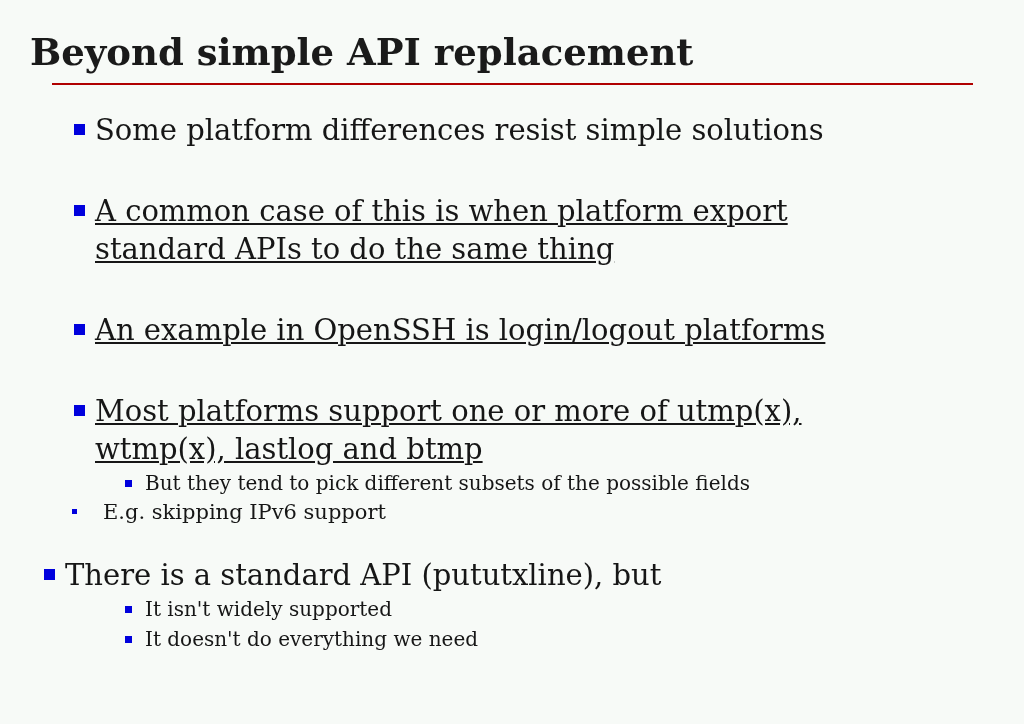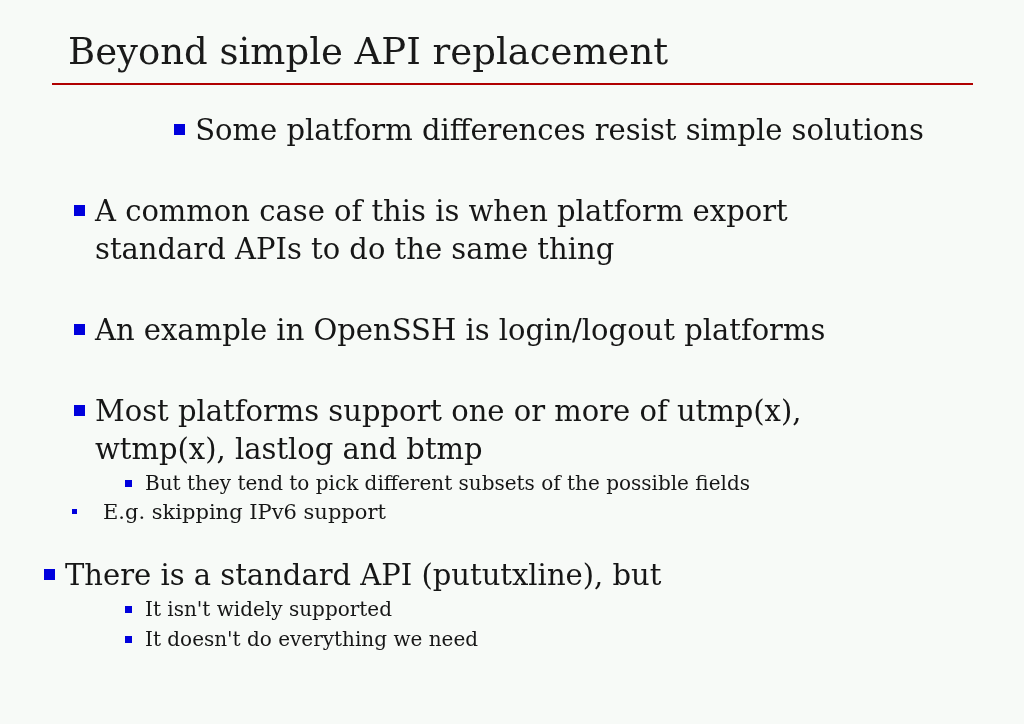--- a/index.html
+++ b/index.html
@@ -16,23 +16,23 @@
   .slide{
     position:relative;
     width:1024px;
     height:724px;
     background:var(--bg);
     color:var(--text);
     overflow:hidden;
   }
   .title{
     margin:0;
-    padding:30px 40px 0 68px;
+    padding:30px 40px 0 30px;
     font-size:37px;
-    font-weight:normal;
+    font-weight:bold;
     line-height:44px;
     color:#1a1a1a;
   }
   .rule{
     margin:9px 0 0 52px;
     width:921px;
     height:0;
     border-top:2px solid var(--rule);
   }
   .content{
@@ -46,22 +46,22 @@
     flex:0 0 auto;
     background:var(--bullet);
   }
   .l1{ padding-left:74px; font-size:29px; line-height:38px; }
   .l1 .sq{ width:11px; height:11px; margin:13px 10px 0 0; }
   .l2{ padding-left:125px; font-size:20px; line-height:30px; }
   .l2 .sq{ width:7px; height:7px; margin:12px 13px 0 0; }
   .l3{ padding-left:72px; font-size:21px; line-height:28px;gap:16px; }
   .l3 .sq{ width:5px; height:5px; margin:11px 10px 0 0; }
   .txt{ max-width:850px; }
-  .gap-first{ margin-top:26px;justify-content:center; }
-  .gap-big{ margin-top:43px; }
+  .gap-first{ margin-top:26px; }
+  .gap-big{ margin-top:43px;text-decoration:underline; }
   .gap-med{ margin-top:30px;padding-left:44px; }
   .gap-none{ margin-top:0; }
 </style>
 </head>
 <body>
 
 <div class="slide">
 
   <h1 class="title">Beyond simple API replacement</h1>
   <div class="rule"></div>

